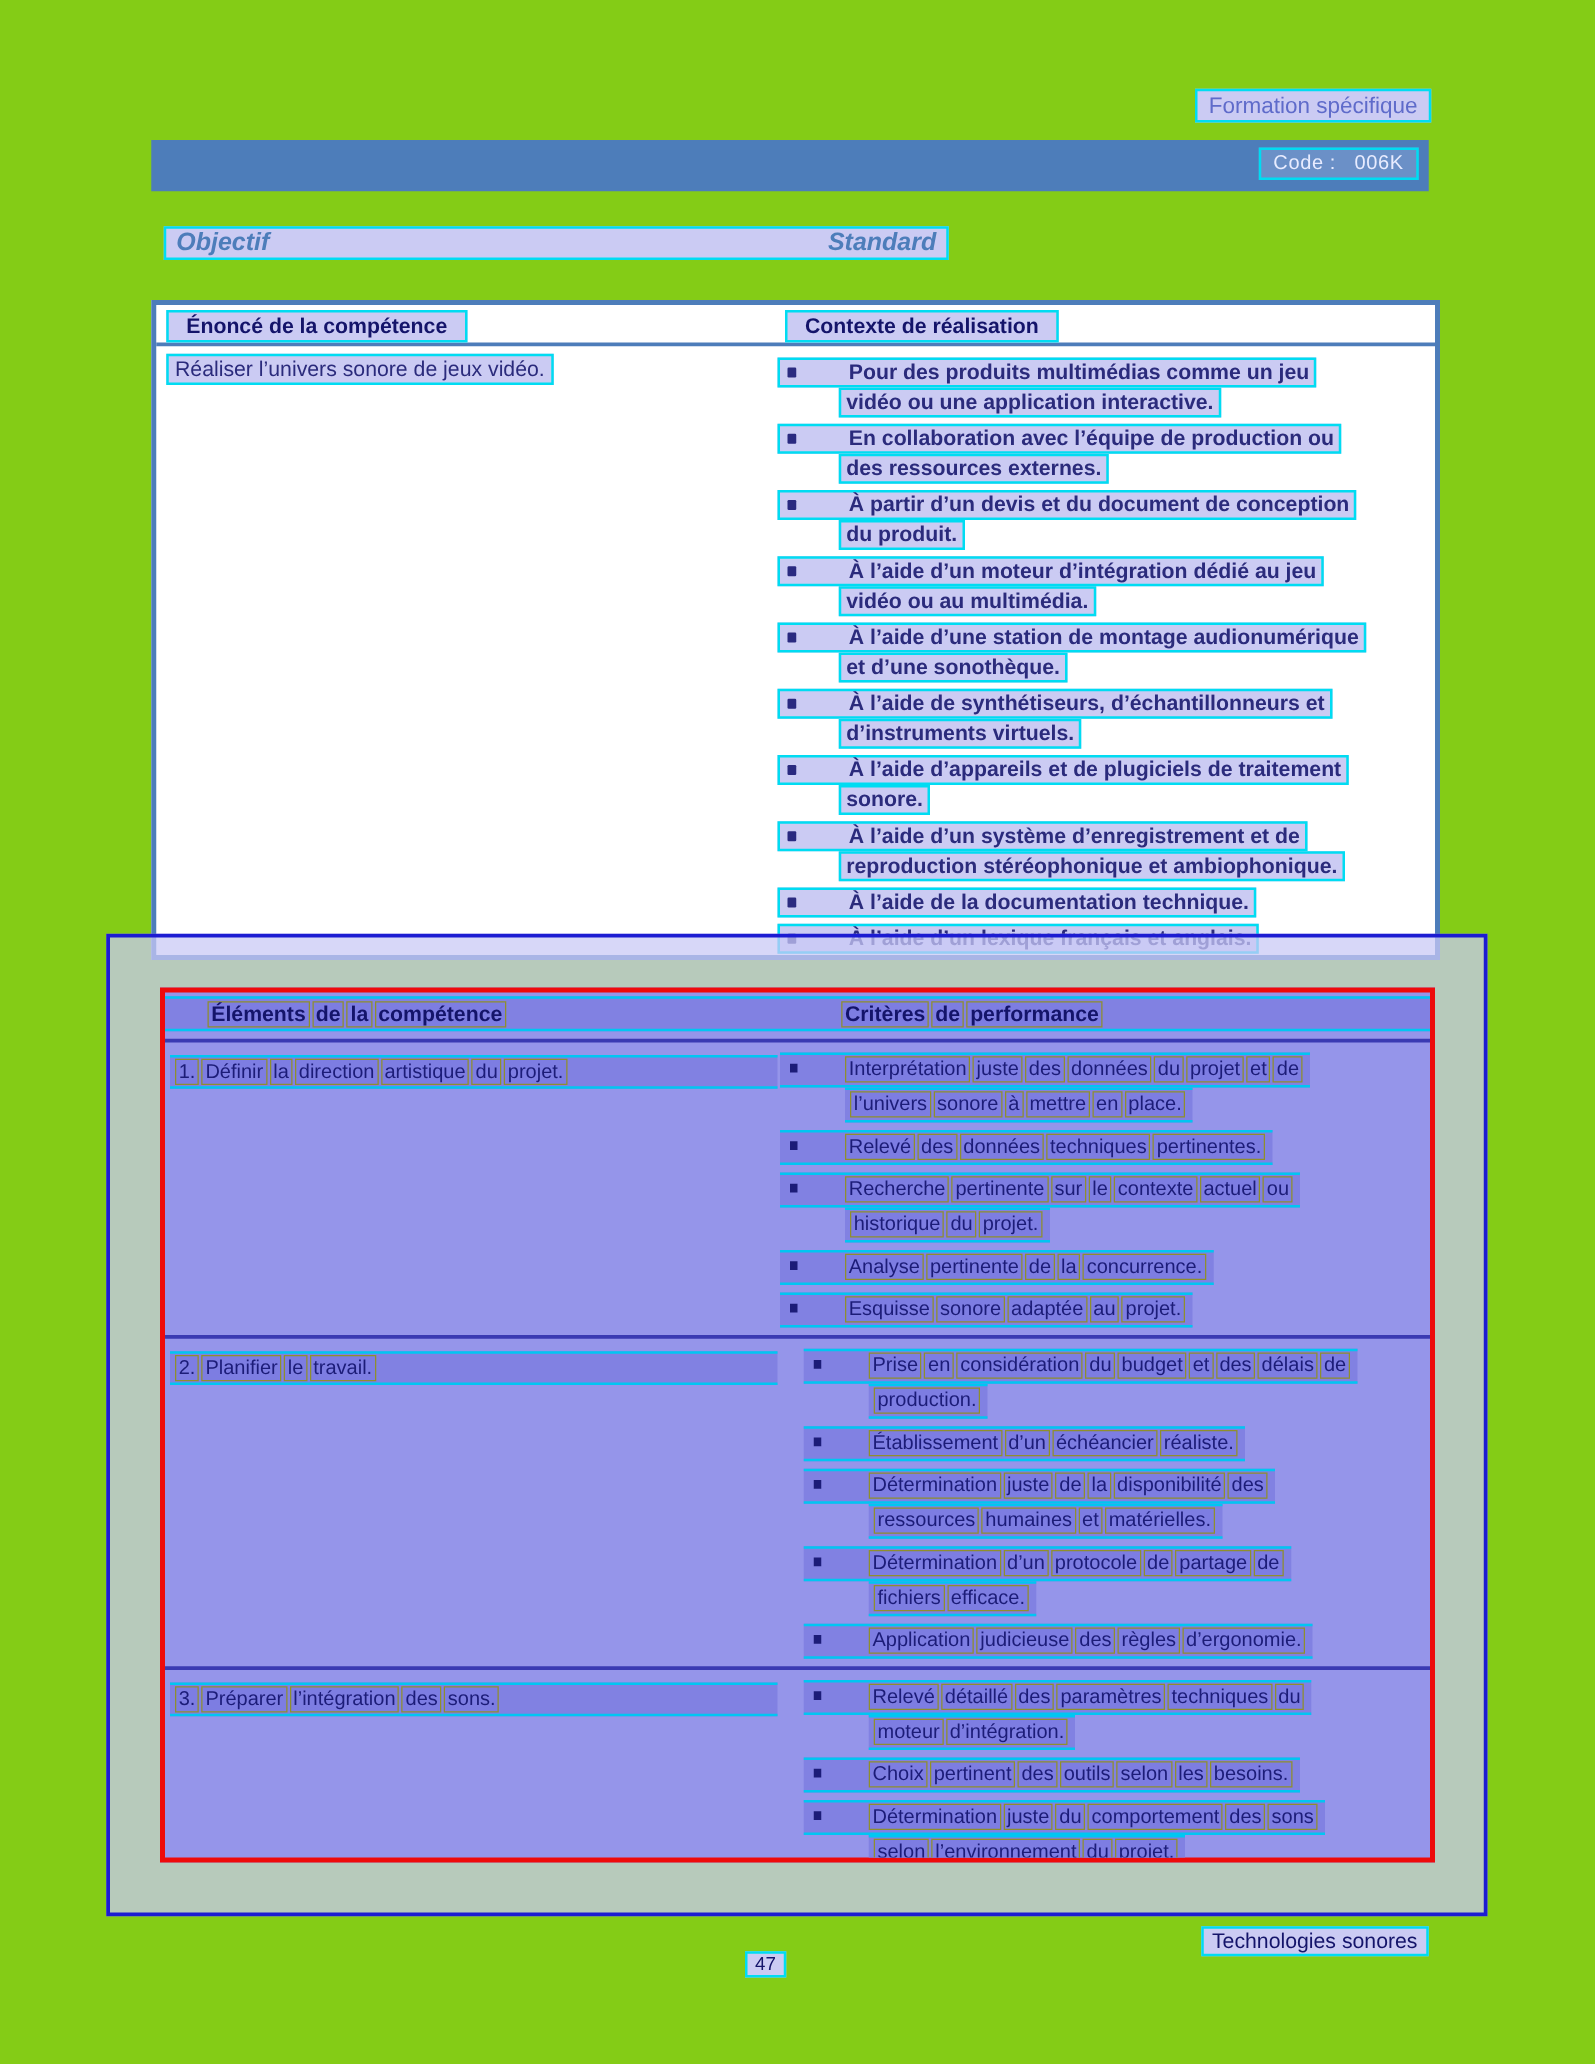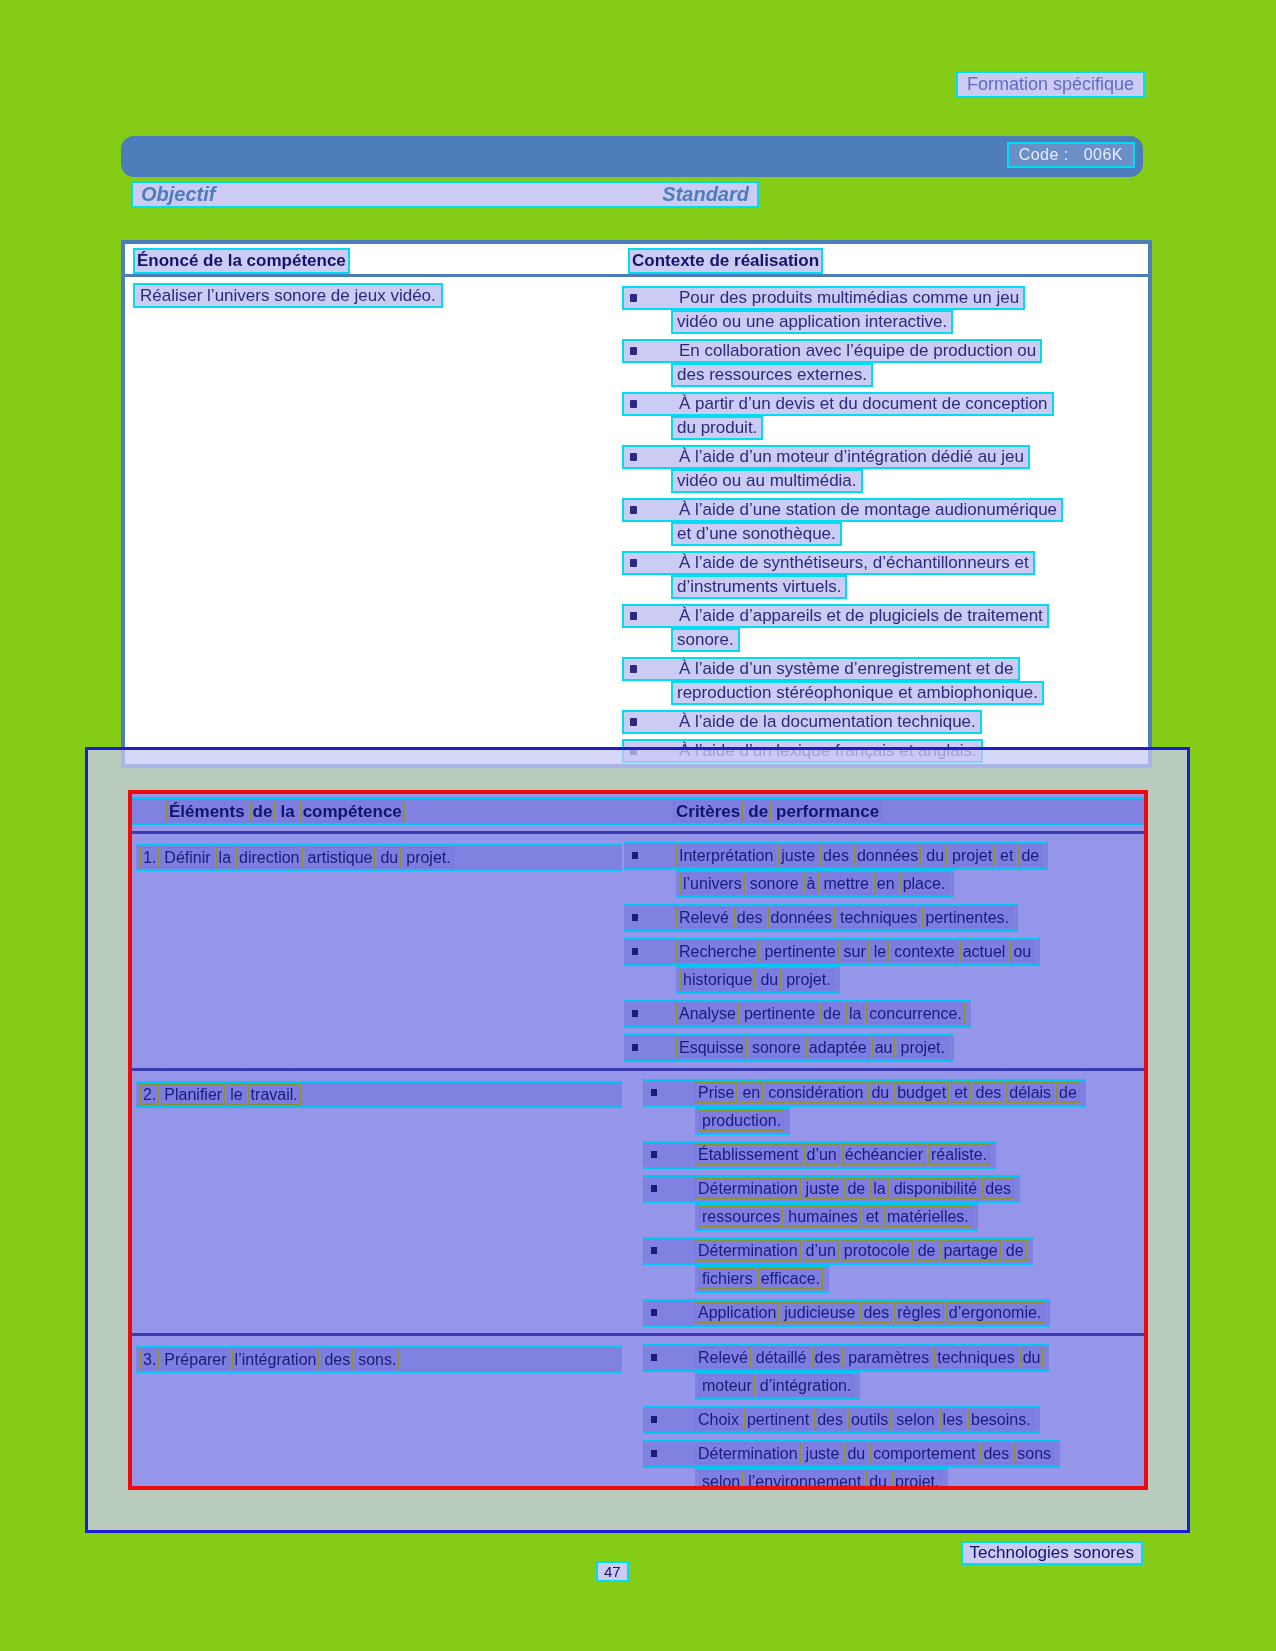--- a/index.html
+++ b/index.html
@@ -10,37 +10,37 @@
     --separator:#3a3ab2; --code-text:#e8ecff;
   }
   *{margin:0;box-sizing:border-box;}
   body{background:#888;font-family:"Liberation Sans",sans-serif;}
   .page{position:relative;width:1276px;height:1651px;background:#84cc16;overflow:hidden;margin:0 auto;}
 
   .hl-lav{background:var(--lavender);border:2px solid var(--cyan);}
 
   .fs-label{position:absolute;top:71px;right:131px;font-size:18px;color:#5f6bca;padding:1px 9px;}
 
-  .code-bar{position:absolute;left:121px;top:136px;width:1022px;height:41px;background:var(--steel-blue);border-radius:13px;}
+  .code-bar{position:absolute;left:121px;top:112px;width:1022px;height:41px;background:var(--steel-blue);}
   .code-box{position:absolute;right:8px;top:6px;font-size:16px;color:var(--code-text);background:#6b90c7;
     border:2px solid var(--cyan);padding:2px 10px;white-space:pre;letter-spacing:.5px;}
 
   .obj-band{position:absolute;left:131px;top:181px;width:628px;height:27px;display:flex;
     justify-content:space-between;align-items:center;padding:0 8px;font-size:20px;font-weight:bold;
     font-style:italic;color:var(--steel-blue);}
 
   .table1{position:absolute;left:121px;top:240px;width:1031px;height:528px;border:4px solid var(--steel-blue);background:#fff;z-index:1;}
   .t1-header{position:relative;height:33px;border-bottom:3px solid var(--steel-blue);}
-  .th{font-weight:bold;font-size:17px;color:var(--header-text);padding:0 2px;position:absolute;top:4px;line-height:22px;}
+  .th{font-weight:bold;font-size:17px;color:var(--header-text);padding:0 14px;position:absolute;top:4px;line-height:22px;}
   .t1-h1{left:8px;}
   .t1-h2{left:503px;}
   .t1-body{position:relative;font-size:17px;color:var(--navy-text);}
   .t1-left{position:absolute;left:8px;top:9px;}
   .t1-left .hl-lav{padding:1px 5px;}
-  .t1-right{position:absolute;left:497px;top:9px;width:530px;}
+  .t1-right{position:absolute;left:497px;top:9px;width:530px;font-weight:bold;}
   .ctx-item{margin-bottom:5px;}
   .ctx-line{line-height:24px;white-space:nowrap;}
   .ctx-line.cont{margin-left:49px;}
   .hl-line{display:inline-block;padding:0 4px;line-height:20px;}
   .dot{display:inline-block;width:7px;height:8px;background:#2a2a80;margin:0 42px 2px 2px;vertical-align:middle;border-radius:1px;}
 
   .overlay{position:absolute;left:85px;top:747px;width:1105px;height:786px;background:rgba(201,201,246,.74);
     border:3px solid var(--overlay-border);z-index:5;pointer-events:none;}
 
   .table2{position:absolute;left:128px;top:790px;width:1020px;height:700px;background:var(--table2-bg);

